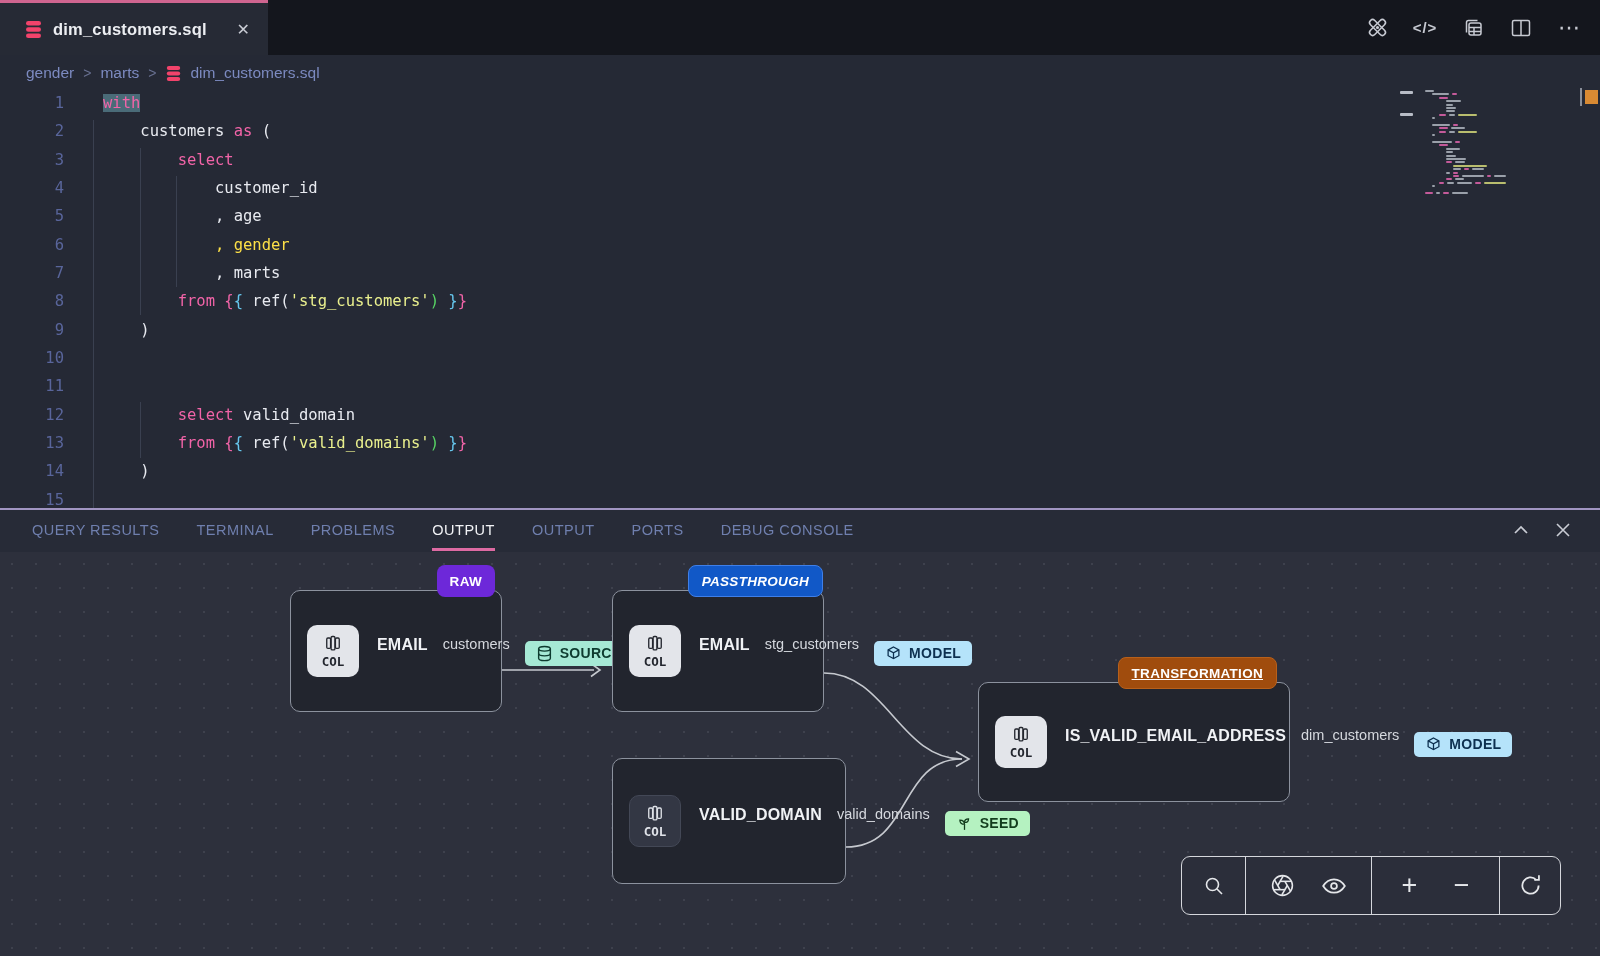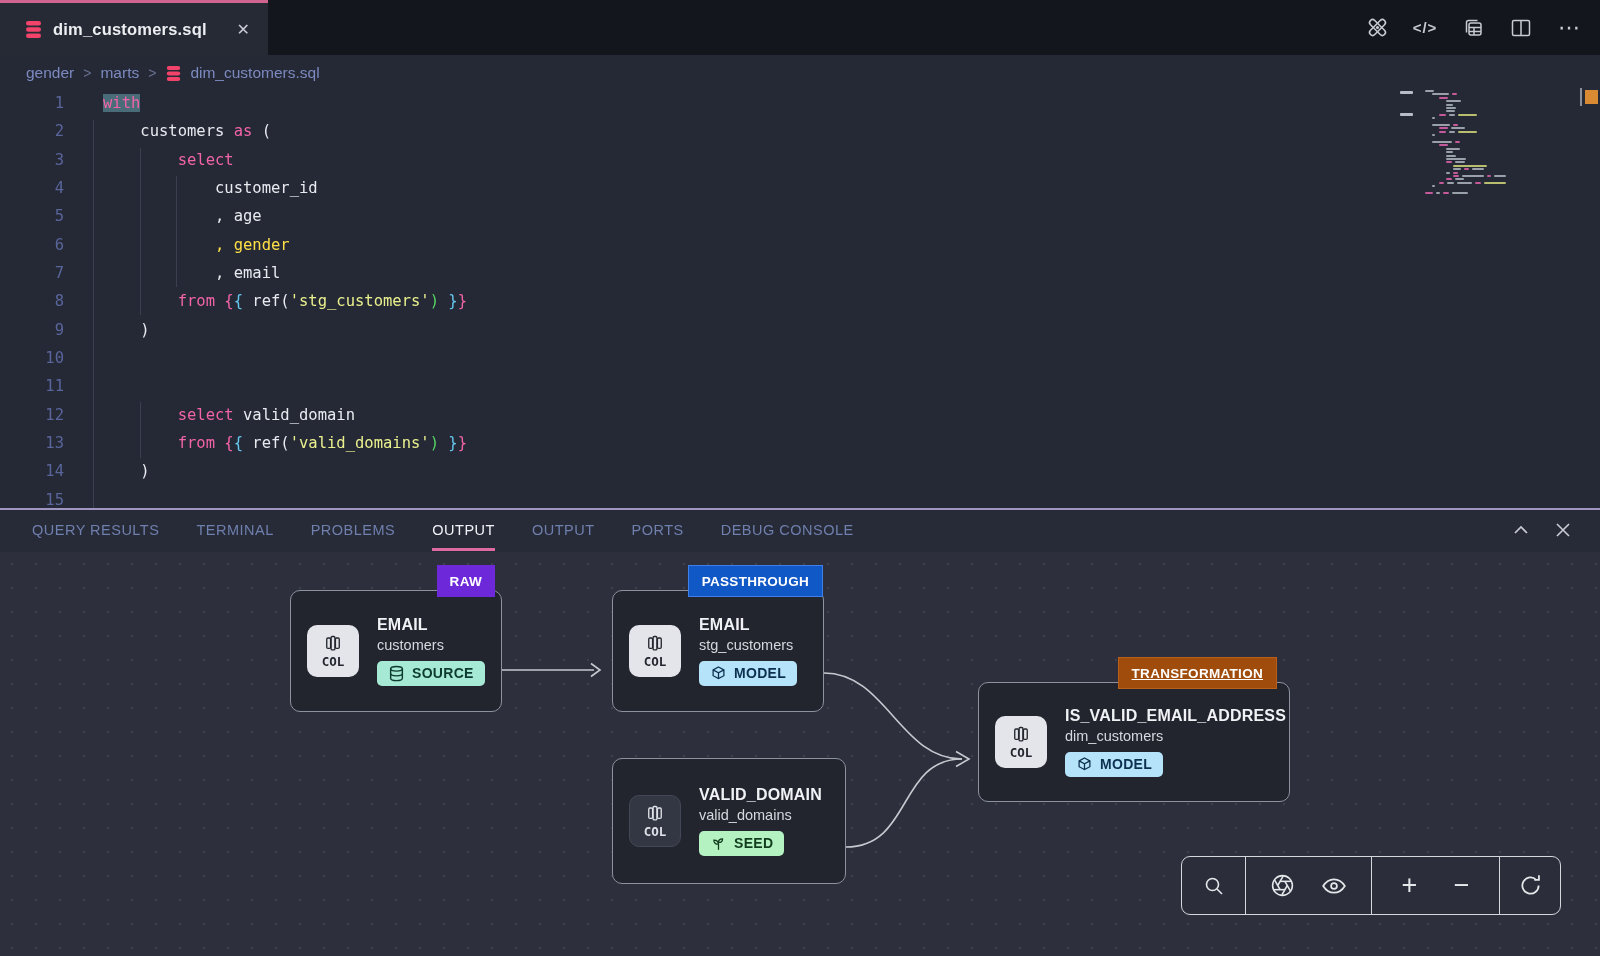--- a/index.html
+++ b/index.html
@@ -50,30 +50,30 @@
   .panel-actions { position:absolute; right:26px; top:0; height:40px; display:flex; align-items:center; gap:20px; color:#c9ccd4; }
   .panel-actions .act { width:22px; height:22px; display:flex; align-items:center; justify-content:center; }
 
   
   .canvas { position:absolute; left:0; top:42px; width:1600px; height:406px; background:#2d303c;
             background-image:radial-gradient(#3e414d 1.1px, transparent 1.3px); background-size:24px 24px; }
   .edges { position:absolute; inset:0; }
   .node { position:absolute; background:#22252e; border:1px solid #8c929e; border-radius:10px;
           display:flex; align-items:center; padding:0 16px; gap:18px; cursor:pointer; }
   .node-tag { position:absolute; top:-26px; height:32px; display:flex; align-items:center; padding:0 13px;
-              border-radius:0; color:#fff; font-size:13.5px; font-weight:700; letter-spacing:.3px; }
+              border-radius:8px; color:#fff; font-size:13.5px; font-weight:700; letter-spacing:.3px; }
   .tag-raw { background:#6d28d9; }
-  .tag-passthrough { background:#1158c7; border:1.5px solid #3f7fe8; }
+  .tag-passthrough { background:#1158c7; border:1.5px solid #3f7fe8;font-style:italic; }
   .tag-transformation { background:#a04c0d; border:1px solid #b8601a; }
   .col-chip { width:52px; height:52px; border-radius:10px; display:flex; flex-direction:column;
               align-items:center; justify-content:center; gap:1px; flex:none; }
   .chip-light { background:#e3e5ea; color:#23262e; }
   .chip-dark { background:#333744; color:#dfe2e8; border:1px solid #434856; }
   .col-chip .col-label { font-family:"DejaVu Sans Mono", monospace; font-size:12.5px; font-weight:700; }
-  .node-body { display:flex; flex-direction:column; gap:3px; }
+  .node-body { display:flex; flex-direction:row; gap:15px; }
   .node-title { color:#f0f2f5; font-size:16px; font-weight:600; letter-spacing:.2px; }
   .node-sub { color:#d5d8de; font-size:14.5px; }
   .res-pill { margin-top:5px; align-self:flex-start; display:flex; align-items:flex-start; gap:7px;
               padding:4px 11px; border-radius:5px; font-size:14px; font-weight:700; letter-spacing:.3px; }
   .res-source { background:#a6e9d5; color:#0e3b2f; }
   .res-model { background:#b5e3fa; color:#0d3050; }
   .res-seed { background:#b5f2c1; color:#123d1d; }
 
   
   .lin-toolbar { position:absolute; left:1181px; top:304px; width:380px; height:59px; background:#2b2e3a;
@@ -151,21 +151,21 @@
         </span>
       </div>
 
     <div class="code-lines" id="code-lines">
         <div class="code-row"><span class="gutter-num">1</span><span class="code-text"><span class="tok sel" style="color: rgb(242, 100, 168);">with</span></span></div>
         <div class="code-row"><span class="gutter-num">2</span><span class="code-text">    <span class="tok" style="color: rgb(232, 234, 240);">customers </span><span class="tok" style="color: rgb(242, 100, 168);">as</span><span class="tok" style="color: rgb(232, 234, 240);"> (</span></span></div>
         <div class="code-row"><span class="gutter-num">3</span><span class="code-text">        <span class="tok" style="color: rgb(242, 100, 168);">select</span></span></div>
         <div class="code-row"><span class="gutter-num">4</span><span class="code-text">            <span class="tok" style="color: rgb(232, 234, 240);">customer_id</span></span></div>
         <div class="code-row"><span class="gutter-num">5</span><span class="code-text">            <span class="tok" style="color: rgb(232, 234, 240);">, age</span></span></div>
         <div class="code-row"><span class="gutter-num">6</span><span class="code-text">            <span class="tok" style="color: #fde047;">, gender</span></span></div>
-        <div class="code-row"><span class="gutter-num">7</span><span class="code-text">            <span class="tok" style="color: rgb(232, 234, 240);">, email</span></span></div>
+        <div class="code-row"><span class="gutter-num">7</span><span class="code-text">            <span class="tok" style="color: rgb(232, 234, 240);">, marts</span></span></div>
         <div class="code-row"><span class="gutter-num">8</span><span class="code-text">        <span class="tok" style="color: rgb(242, 100, 168);">from</span><span class="tok" style="color: rgb(232, 234, 240);"> </span><span class="tok" style="color: rgb(242, 100, 168);">{</span><span class="tok" style="color: rgb(102, 199, 238);">{</span><span class="tok" style="color: rgb(232, 234, 240);"> ref(</span><span class="tok" style="color: rgb(234, 240, 142);">'stg_customers'</span><span class="tok" style="color: rgb(87, 211, 100);">)</span><span class="tok" style="color: rgb(232, 234, 240);"> </span><span class="tok" style="color: rgb(102, 199, 238);">}</span><span class="tok" style="color: rgb(242, 100, 168);">}</span></span></div>
         <div class="code-row"><span class="gutter-num">9</span><span class="code-text">    <span class="tok" style="color: rgb(232, 234, 240);">)</span></span></div>
         <div class="code-row"><span class="gutter-num">10</span><span class="code-text"></span></div>
         <div class="code-row"><span class="gutter-num">11</span></div>
         <div class="code-row"><span class="gutter-num">12</span><span class="code-text">        <span class="tok" style="color: rgb(242, 100, 168);">select</span><span class="tok" style="color: rgb(232, 234, 240);"> valid_domain</span></span></div>
         <div class="code-row"><span class="gutter-num">13</span><span class="code-text">        <span class="tok" style="color: rgb(242, 100, 168);">from</span><span class="tok" style="color: rgb(232, 234, 240);"> </span><span class="tok" style="color: rgb(242, 100, 168);">{</span><span class="tok" style="color: rgb(102, 199, 238);">{</span><span class="tok" style="color: rgb(232, 234, 240);"> ref(</span><span class="tok" style="color: rgb(234, 240, 142);">'valid_domains'</span><span class="tok" style="color: rgb(87, 211, 100);">)</span><span class="tok" style="color: rgb(232, 234, 240);"> </span><span class="tok" style="color: rgb(102, 199, 238);">}</span><span class="tok" style="color: rgb(242, 100, 168);">}</span></span></div>
         <div class="code-row"><span class="gutter-num">14</span><span class="code-text">    <span class="tok" style="color: rgb(232, 234, 240);">)</span></span></div>
         <div class="code-row"><span class="gutter-num">15</span><span class="code-text"></span></div>
       </div>
 

